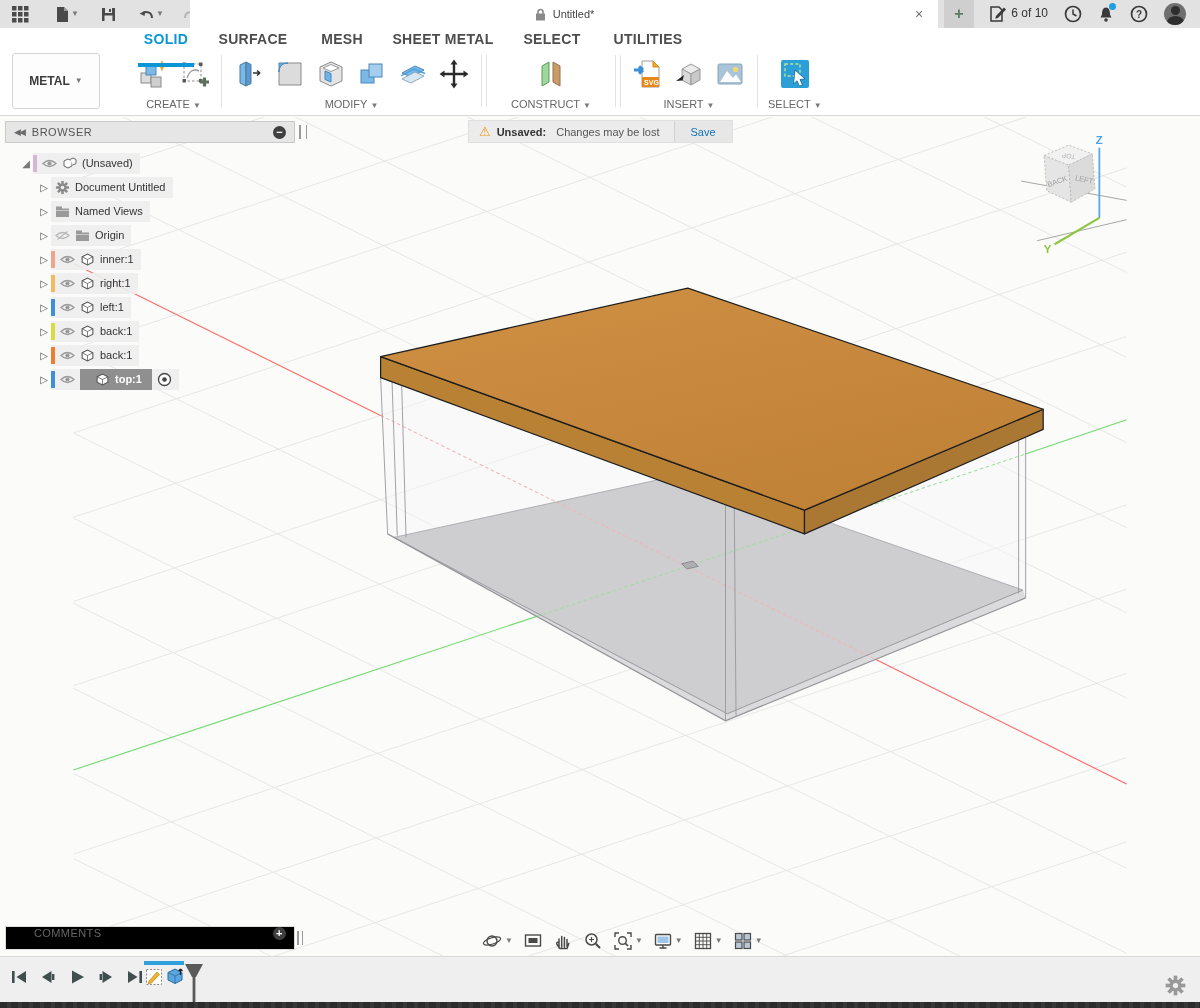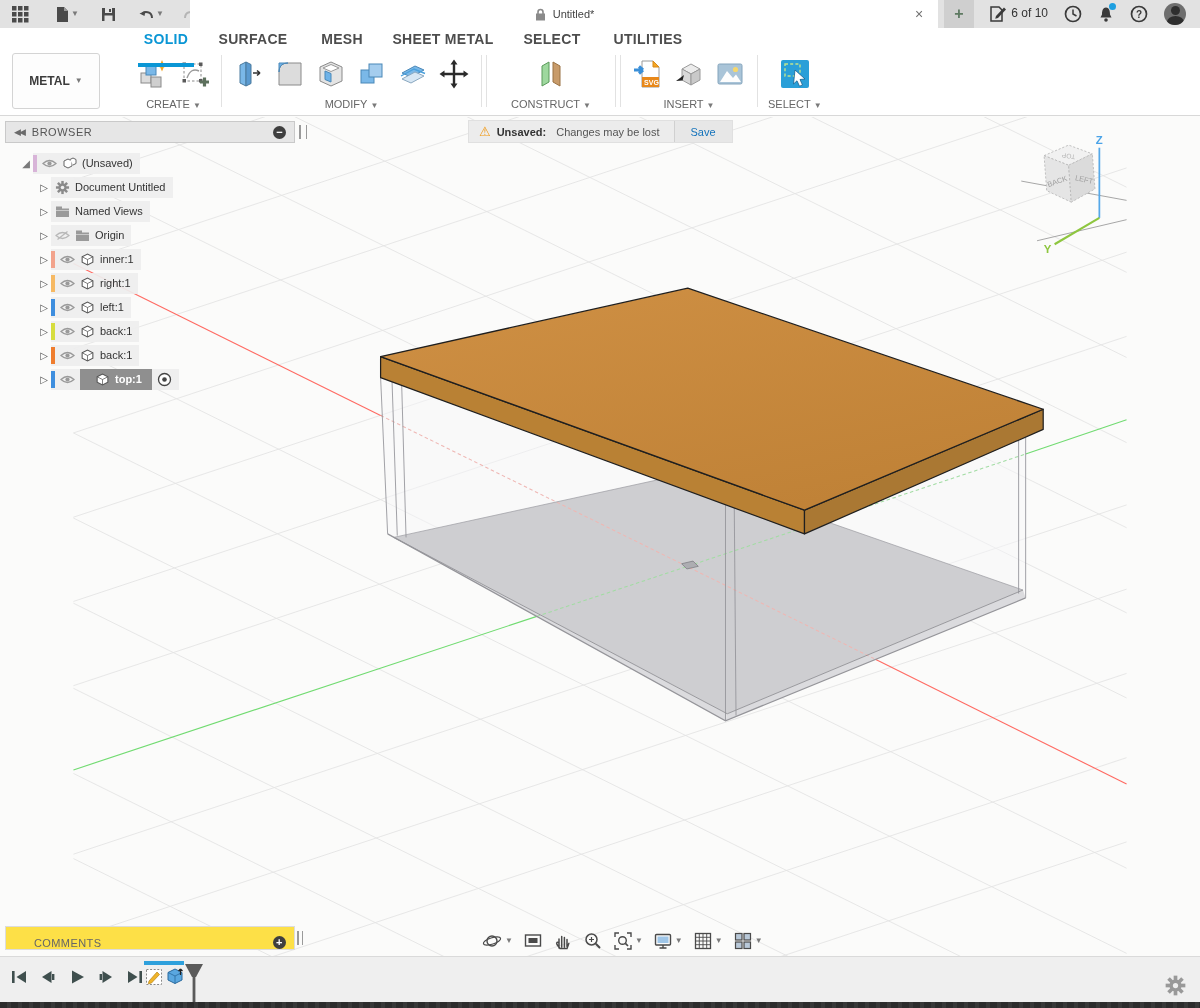--- a/index.html
+++ b/index.html
@@ -85,21 +85,21 @@
   #warn-label { font-weight:bold; color:#333; margin-right:10px; }
   #warn-msg { color:#555; padding-right:14px; }
   #warn-save { border-left:1px solid #d0d0d0; background:#e7e7e7; color:#1473bb; height:100%;
     display:flex; align-items:center; padding:0 16px; }
 
   #navbar { position:absolute; left:480px; top:811px; height:26px; display:flex;
     align-items:center; gap:6px; }
   .nav-item { display:flex; align-items:center; gap:2px; padding:2px; }
 
   #comments { position:absolute; left:5px; top:809px; width:290px; height:24px;
-    background:#fde047; border:1px solid #dcdcdc; display:flex; align-items:flex-end;
+    background:#000000; border:1px solid #dcdcdc; display:flex; align-items:flex-start;
     padding:0 8px 0 28px; color:#666; letter-spacing:.4px; }
   #comments .circle-btn { background:#3f3f3f; }
   .comments-grip { position:absolute; left:297px; top:814px; width:6px; height:14px;
     border-left:2px solid #9a9a9a; border-right:1px solid #9a9a9a; }
 
   
   #timelinebar { position:absolute; left:0; top:956px; width:1200px; height:46px;
     background:#efefef; border-top:1px solid #dadada; }
   #playback { position:absolute; left:8px; top:8px; display:flex; gap:7px; }
   .pb-btn { width:22px; height:24px; display:flex; align-items:center; justify-content:center; }

